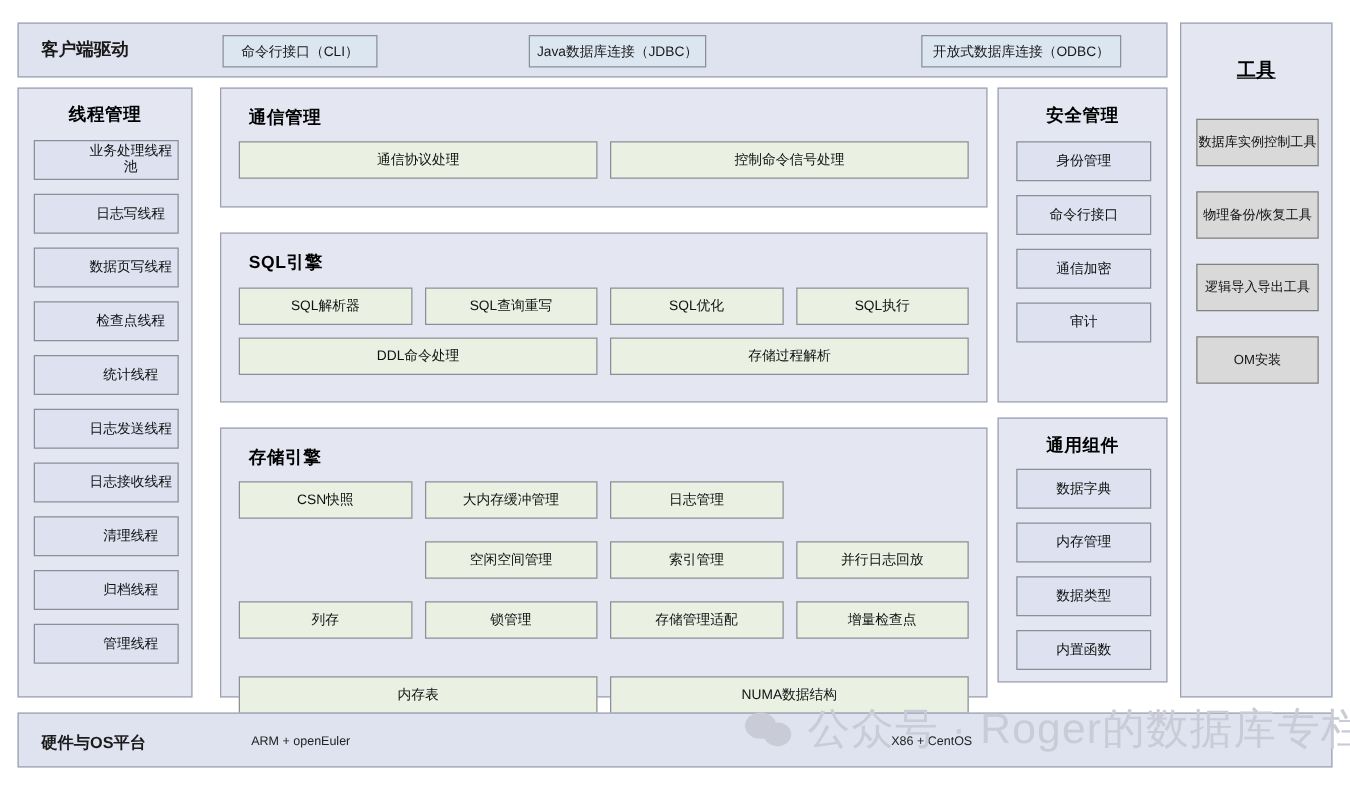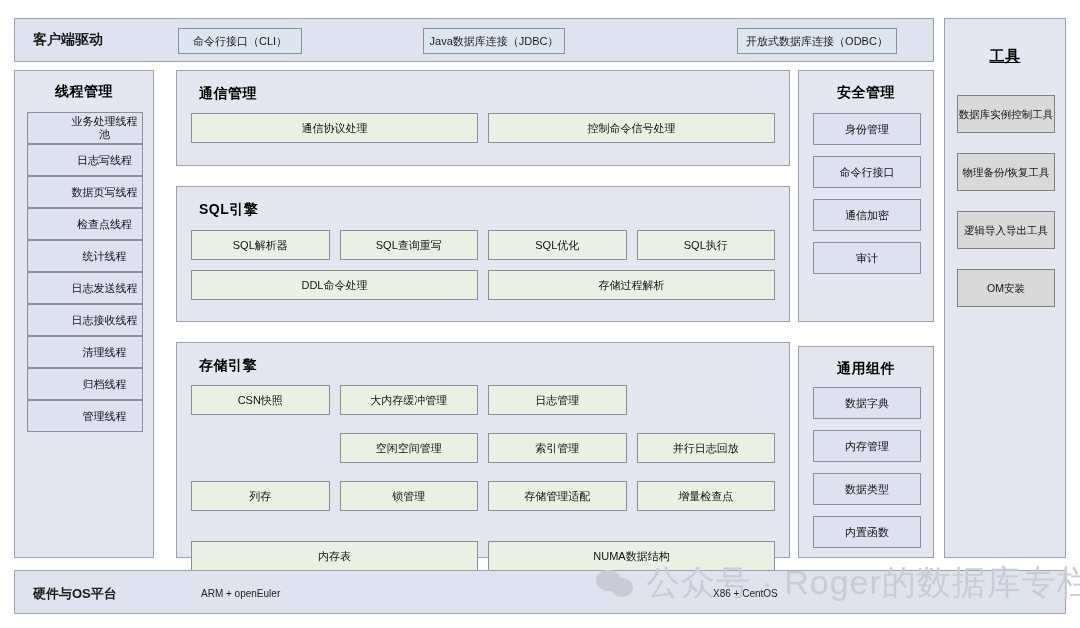--- a/index.html
+++ b/index.html
@@ -90,20 +90,21 @@
     left: 0; right: 0; top: 12px;
     text-align: center;
   }
   #thread-list {
     position: absolute;
     left: 12px; top: 41px;
     width: 116px;
   }
   #thread-list .item {
     height: 32px;
+    margin-bottom: 11px;
     padding-left: 39px;
   }
 
   
   .mid {
     left: 176px;
     width: 614px;
   }
   .mid .panel-title {
     position: absolute;
@@ -147,21 +148,21 @@
   .side .side-list {
     position: absolute;
     left: 14px; top: 42px;
     width: 108px;
   }
   .side .side-list .item { height: 32px; }
 
   #security-panel { top: 70px; height: 252px; }
   #security-panel .side-list .item { margin-bottom: 11px; }
 
-  #common-panel { top: 346px; height: 212px; }
+  #common-panel { top: 334px; height: 212px; }
   #common-panel .side-list { top: 40px; }
   #common-panel .side-list .item { margin-bottom: 11px; }
 
   
   #tools-panel {
     left: 944px; top: 18px;
     width: 122px; height: 540px;
   }
   #tools-panel .panel-title {
     position: absolute;

